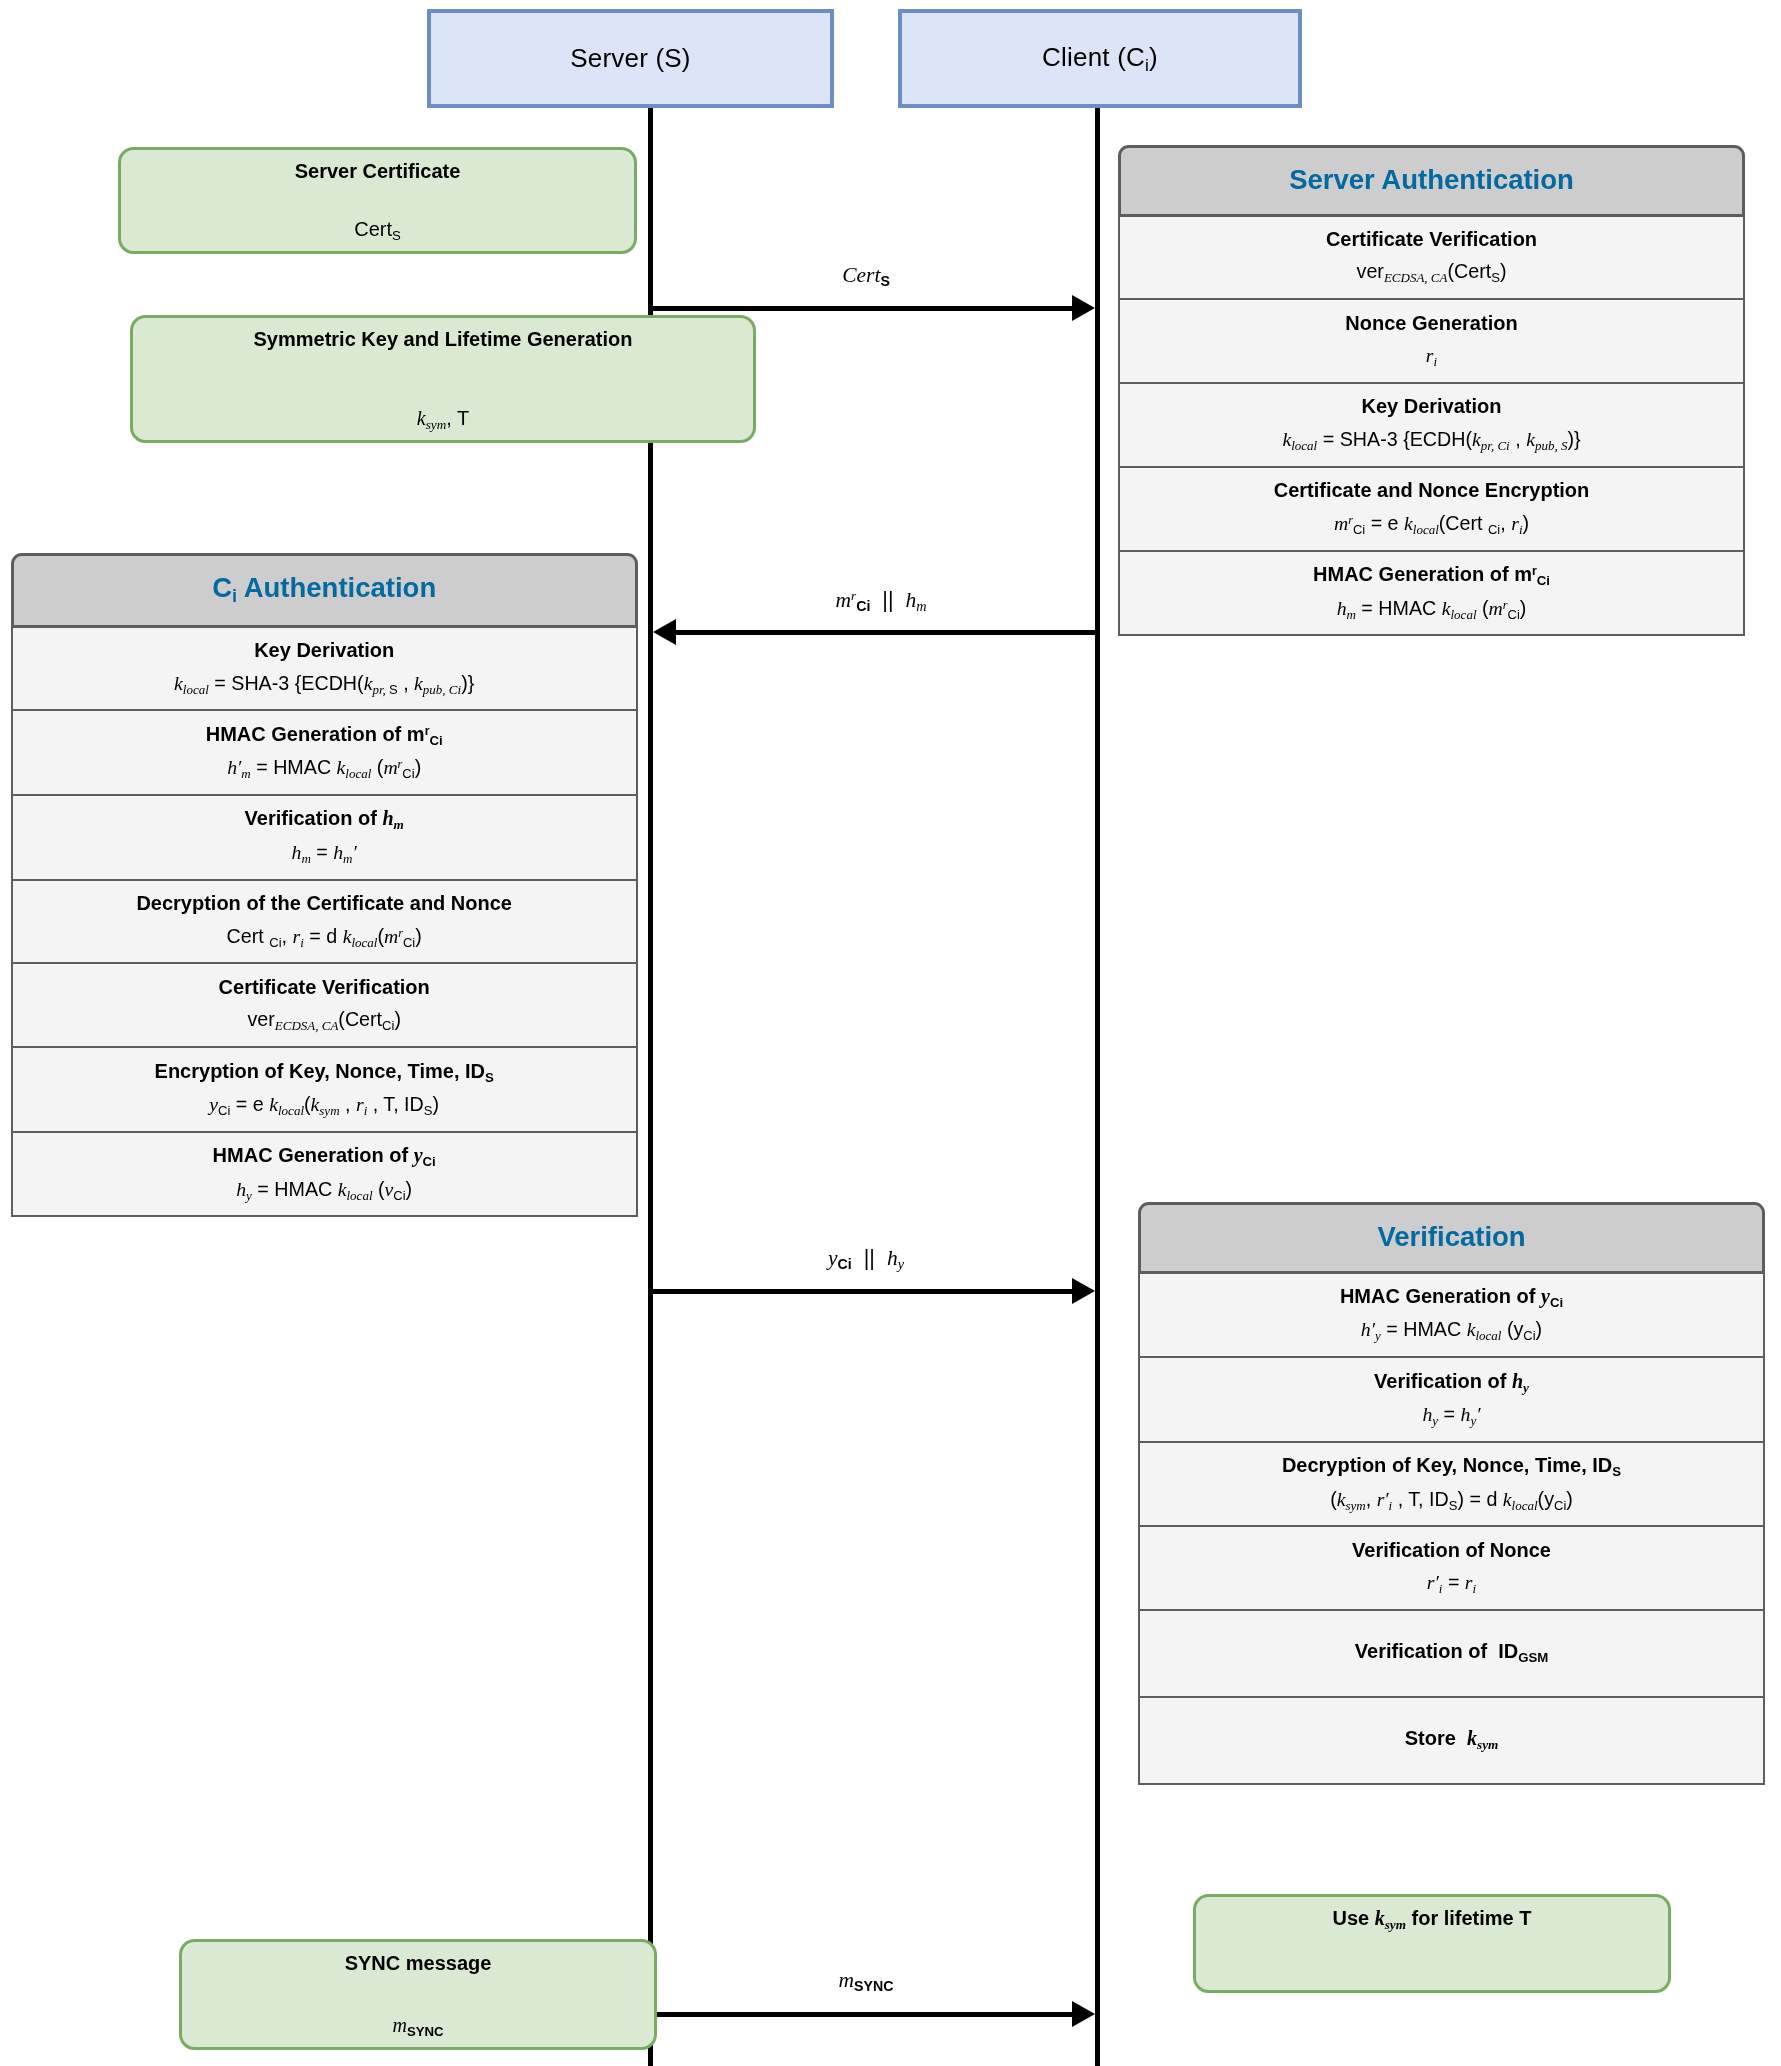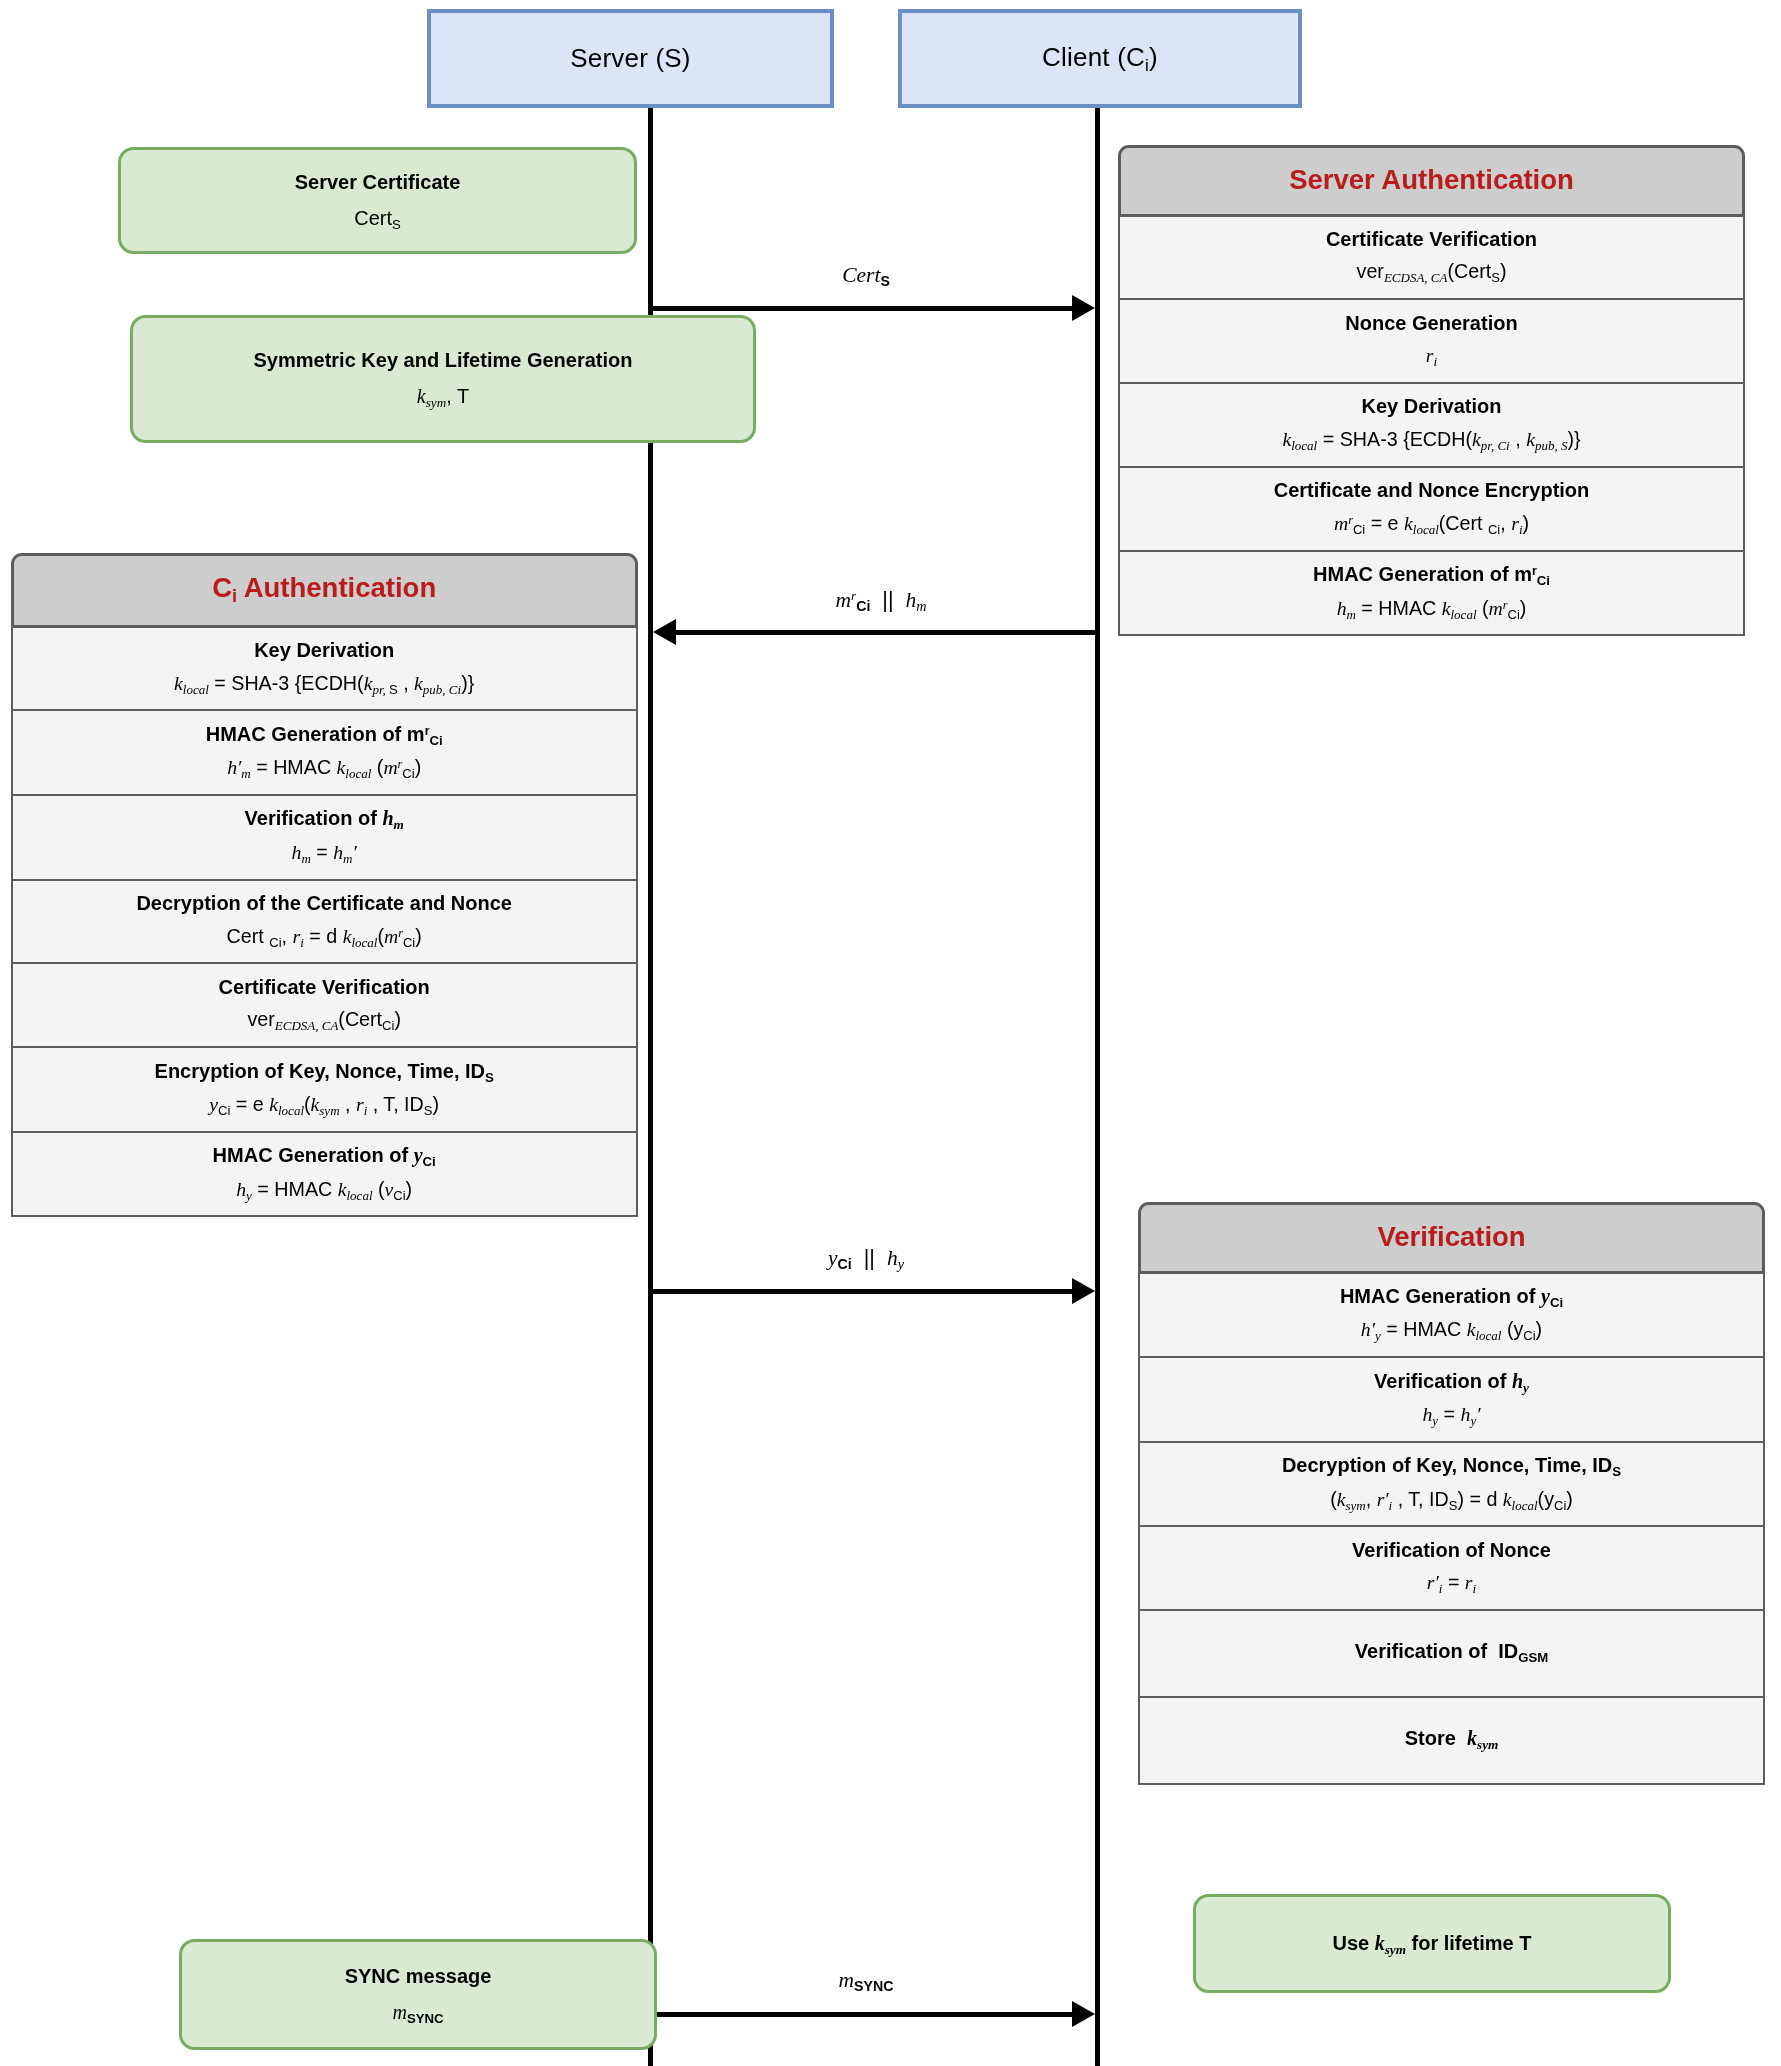--- a/index.html
+++ b/index.html
@@ -11,31 +11,31 @@
     position:absolute;background:#dbe5f7;border:4.2px solid #6d8ec4;
     box-sizing:border-box;display:flex;align-items:center;justify-content:center;
     font-weight:normal;font-size:26px;letter-spacing:0.2px;color:#000;
   }
   
   .lifeline{position:absolute;width:4.8px;background:#000;}
   
   .greenbox{
     position:absolute;background:#d9e9d2;border:3px solid #7aab63;border-radius:15.5px;
     box-sizing:border-box;display:flex;flex-direction:column;
-    align-items:center;justify-content:center;text-align:center;color:#000;
+    align-items:center;justify-content:space-between;text-align:center;color:#000;
     font-size:20px;line-height:1.5;padding:6px 10.7px;
   }
   .greenbox .l1{font-weight:bold;}
   .greenbox .l2{margin-top:6px;}
   
   .tbl{position:absolute;box-sizing:border-box;}
   .tbl .hdr{
     background:#cdcdcd;border:3.6px solid #5d5d5d;border-radius:10.7px 10.7px 0 0;
     box-sizing:border-box;text-align:center;font-weight:bold;font-size:27.5px;
-    color:#b91c1c;padding:15.5px 6px 18px;
+    color:#0369a1;padding:15.5px 6px 18px;
   }
   .tbl .row{
     background:#f4f4f4;border:2.4px solid #5d5d5d;border-top:none;
     box-sizing:border-box;text-align:center;padding:8.4px 7.2px 10.7px;color:#000;
   }
   .tbl .row .t{font-weight:bold;font-size:20px;line-height:1.45;}
   .tbl .row .f{font-size:19.7px;line-height:1.5;margin-top:3.6px;}
 
   
   .it{font-family:"Liberation Serif",serif;font-style:italic;}

